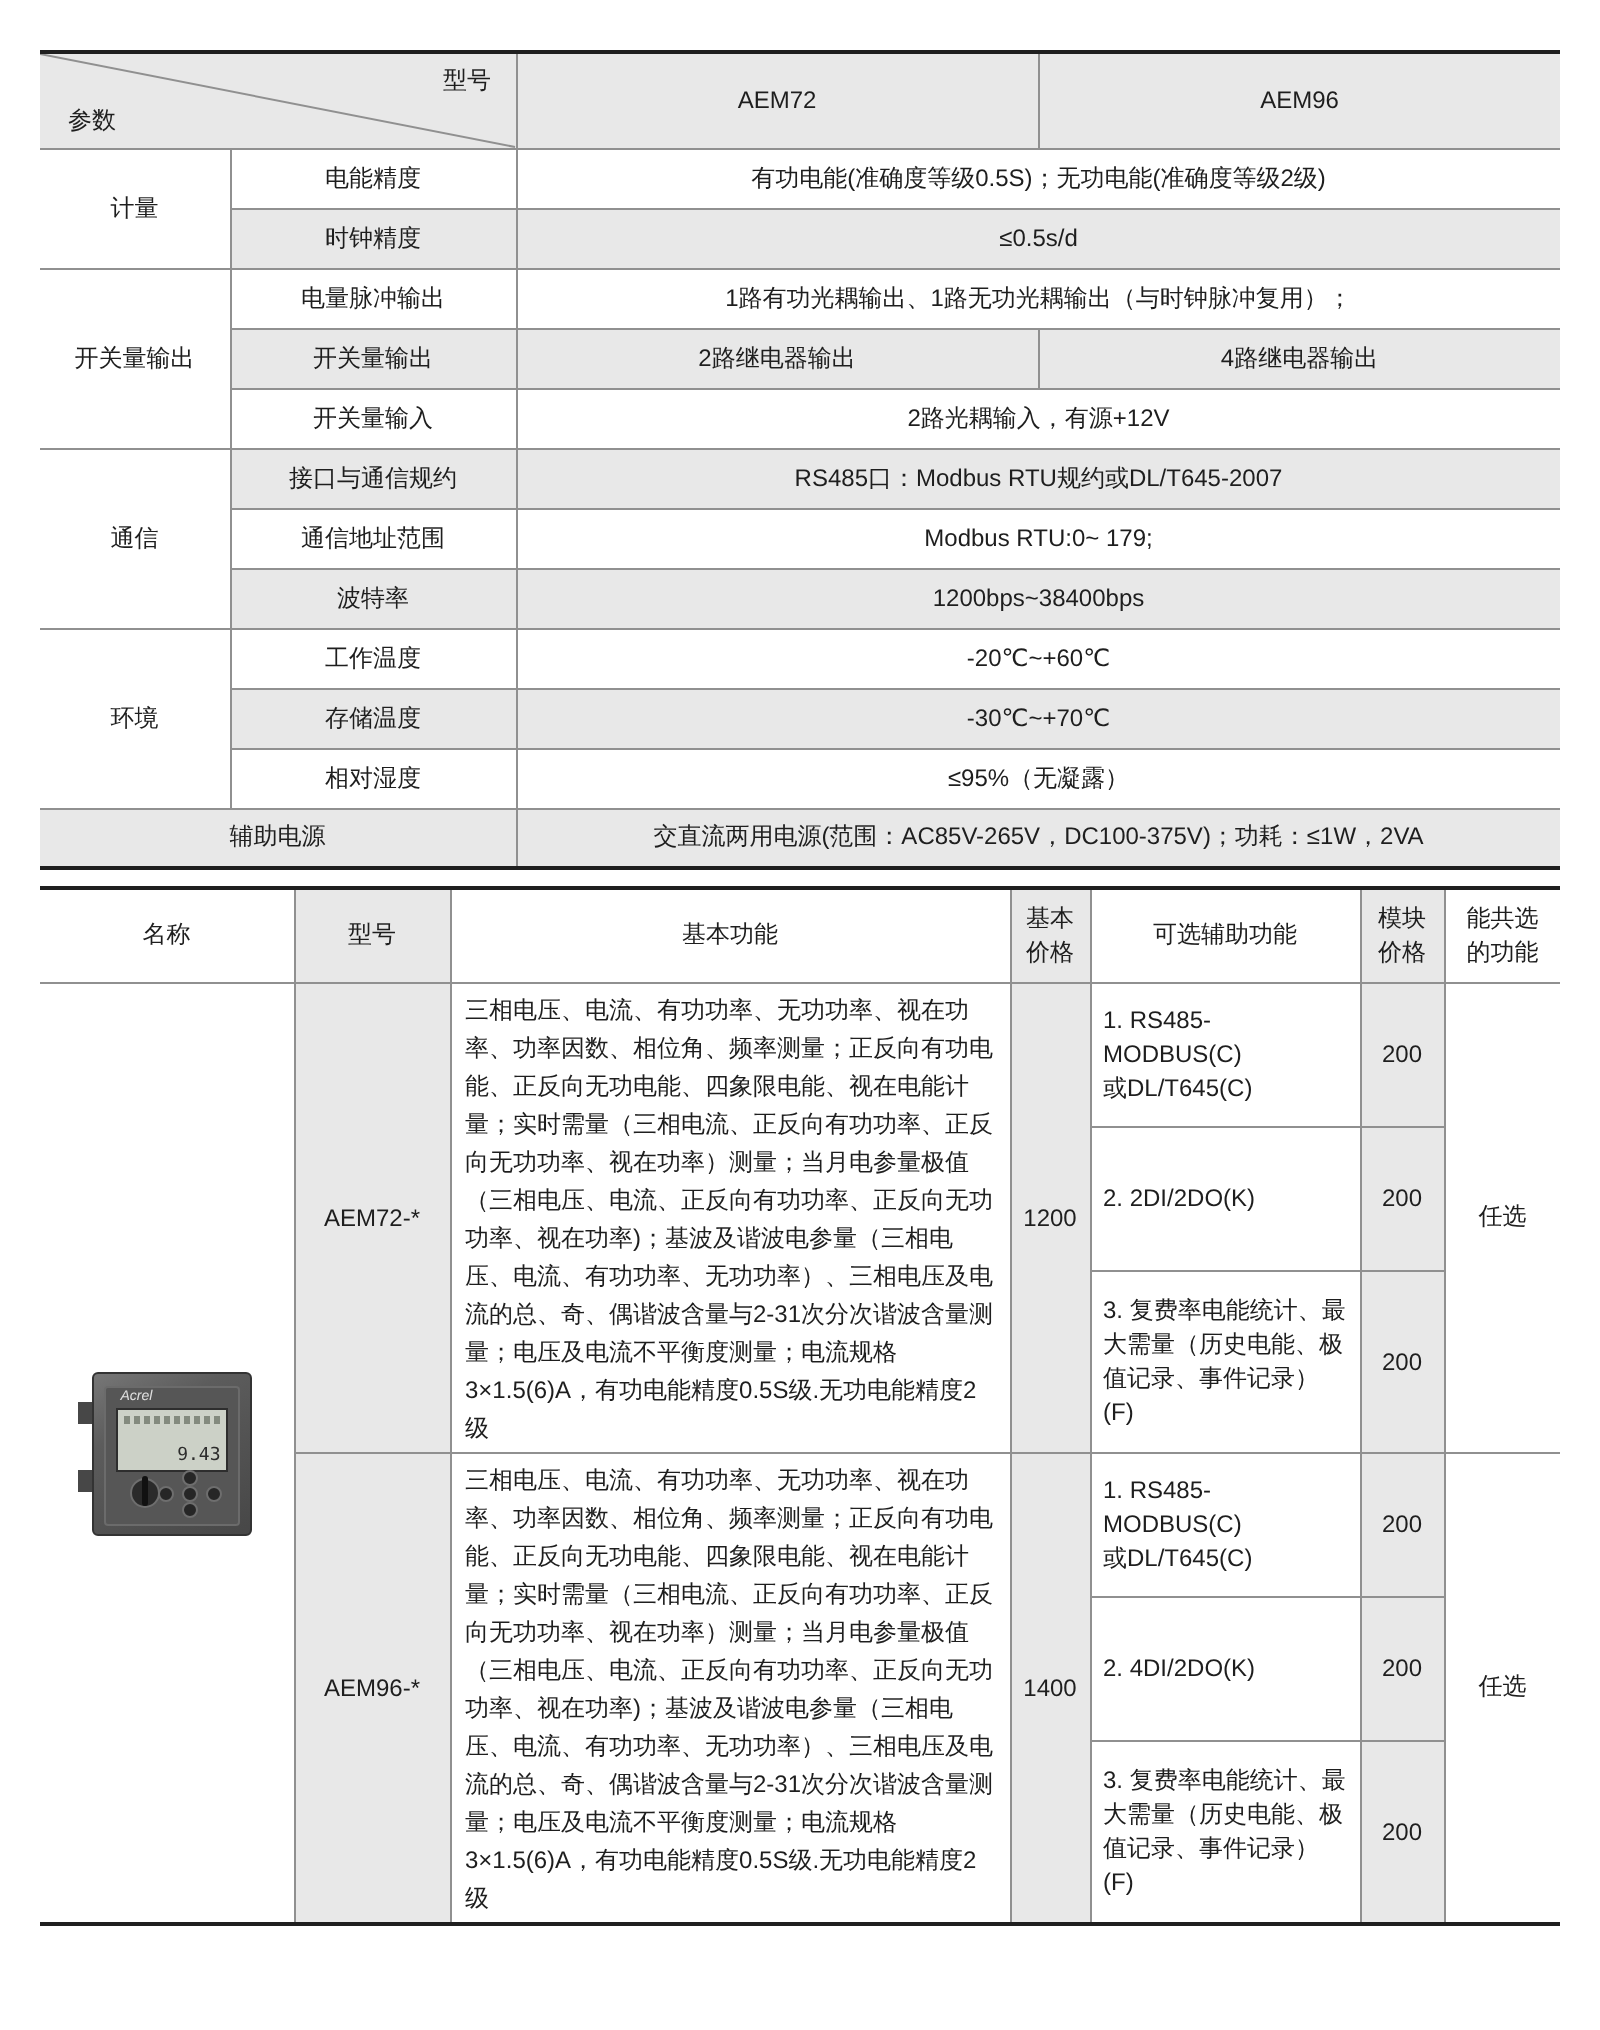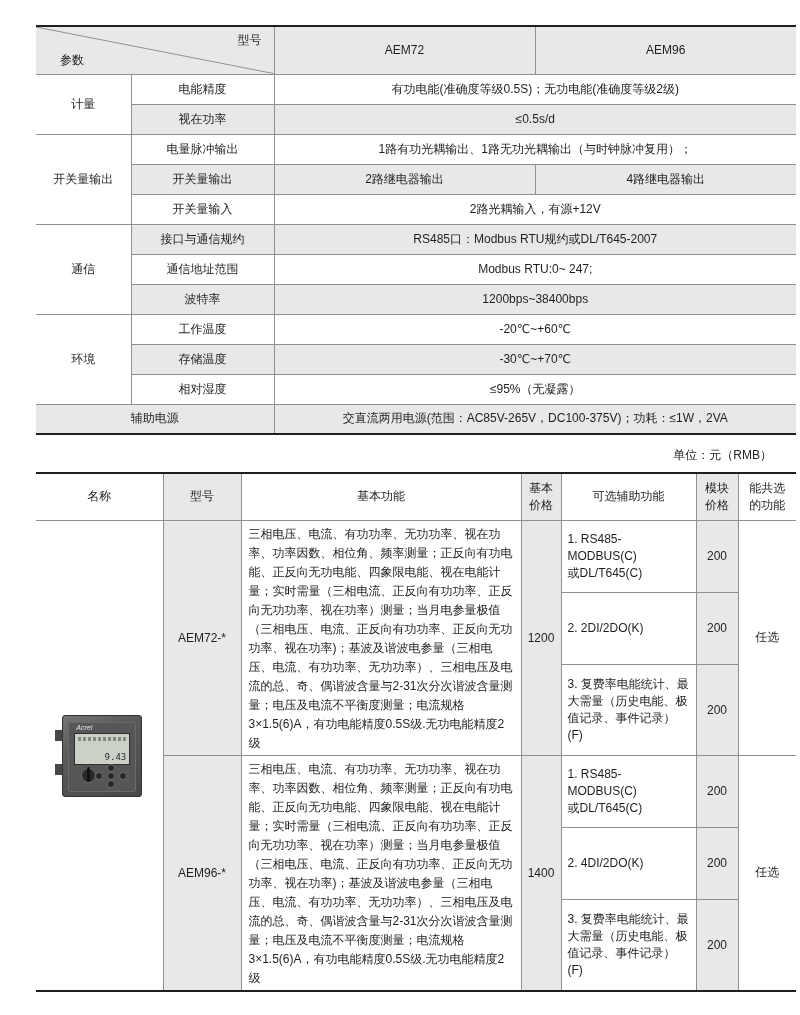--- a/index.html
+++ b/index.html
@@ -2,36 +2,36 @@
 <html><head>
 <meta charset="utf-8">
 <style>
   html,body{margin:0;padding:0;background:#fff;}
   .page{
     width:800px;height:1015px;box-sizing:border-box;
     padding:0 20px;background:#ffffff;overflow:hidden;
     font-family:"Liberation Sans","DejaVu Sans",sans-serif;
     color:#222;
   }
-  table{border-collapse:collapse;table-layout:fixed;width:760px;margin-left:16px;}
+  table{border-collapse:collapse;table-layout:fixed;width:760px;}
   td{border:1px solid #909090;text-align:center;vertical-align:middle;
      font-size:12px;color:#1e1e1e;padding:2px 4px;box-sizing:border-box;
      overflow:hidden;}
   .g{background:#e8e8e8;}
   .el{border-left:none;}
   .er{border-right:none;}
 
   
   .spec-table{margin-top:25px;border-top:2px solid #1f1f1f;border-bottom:2px solid #1f1f1f;}
   .spec-table tr{height:30px;}
   .spec-table tr.hrow{height:48px;}
   .diag-cell{position:relative;padding:0;}
   .diag-cell svg{position:absolute;left:0;top:0;width:100%;height:100%;display:block;}
   .diag-top{position:absolute;top:5px;right:12px;font-size:12px;}
-  .diag-bottom{position:absolute;bottom:5px;left:24px;font-size:12px;}
+  .diag-bottom{position:absolute;bottom:5px;left:14px;font-size:12px;}
 
   
   .sec-title{font-size:15px;font-weight:bold;margin:50px 0 0 2px;}
   .unit-note{font-size:12px;text-align:right;margin-top:12px;padding-right:8px;}
 
   
   .price-table{margin-top:8px;border-top:2px solid #1f1f1f;border-bottom:2px solid #1f1f1f;}
   .price-table tr.phrow{height:47px;}
   .pre{white-space:pre-line;}
   .func-cell{text-align:left;vertical-align:top;font-size:12px;line-height:19px;padding:4px 7px 2px 7px;}
@@ -90,21 +90,21 @@
       </td>
       <td class="g">AEM72</td>
       <td class="g er">AEM96</td>
     </tr>
     <tr>
       <td rowspan="2" class="el">计量</td>
       <td>电能精度</td>
       <td colspan="2" class="er">有功电能(准确度等级0.5S)；无功电能(准确度等级2级)</td>
     </tr>
     <tr>
-      <td class="g">视在功率</td>
+      <td class="g">时钟精度</td>
       <td colspan="2" class="g er">≤0.5s/d</td>
     </tr>
     <tr>
       <td rowspan="3" class="el">开关量输出</td>
       <td>电量脉冲输出</td>
       <td colspan="2" class="er">1路有功光耦输出、1路无功光耦输出（与时钟脉冲复用）；</td>
     </tr>
     <tr>
       <td class="g">开关量输出</td>
       <td class="g">2路继电器输出</td>
@@ -114,21 +114,21 @@
       <td>开关量输入</td>
       <td colspan="2" class="er">2路光耦输入，有源+12V</td>
     </tr>
     <tr>
       <td rowspan="3" class="el">通信</td>
       <td class="g">接口与通信规约</td>
       <td colspan="2" class="g er">RS485口：Modbus RTU规约或DL/T645-2007</td>
     </tr>
     <tr>
       <td>通信地址范围</td>
-      <td colspan="2" class="er">Modbus RTU:0~ 247;</td>
+      <td colspan="2" class="er">Modbus RTU:0~ 179;</td>
     </tr>
     <tr>
       <td class="g">波特率</td>
       <td colspan="2" class="g er">1200bps~38400bps</td>
     </tr>
     <tr>
       <td rowspan="3" class="el">环境</td>
       <td>工作温度</td>
       <td colspan="2" class="er">-20℃~+60℃</td>
     </tr>
@@ -140,21 +140,20 @@
       <td>相对湿度</td>
       <td colspan="2" class="er">≤95%（无凝露）</td>
     </tr>
     <tr>
       <td colspan="2" class="g el">辅助电源</td>
       <td colspan="2" class="g er">交直流两用电源(范围：AC85V-265V，DC100-375V)；功耗：≤1W，2VA</td>
     </tr>
   </tbody>
     </table>
 
-  <div class="unit-note">单位：元（RMB）</div>
 
   <table class="price-table">
     <colgroup>
       <col style="width:127px">
         <col style="width:78px">
         <col style="width:280px">
       <col style="width:40px">
         <col style="width:135px">
         <col style="width:42px">
         <col style="width:58px">

